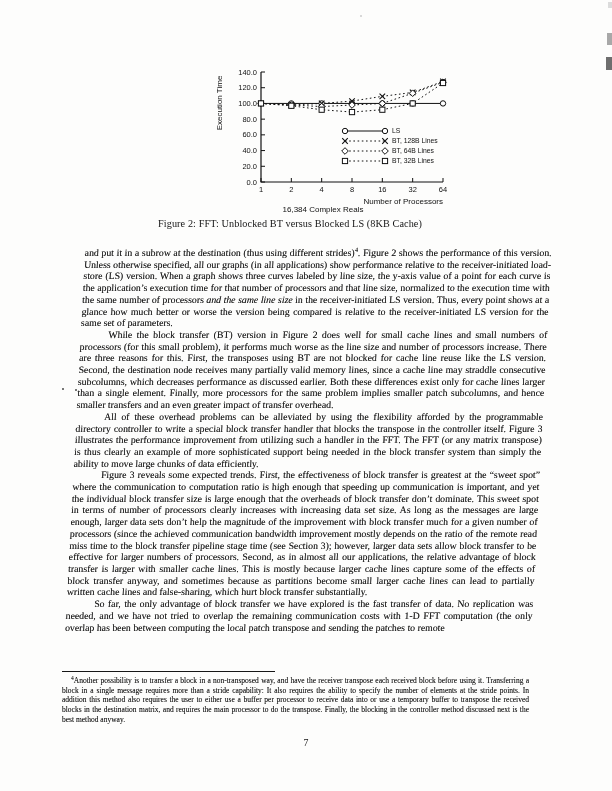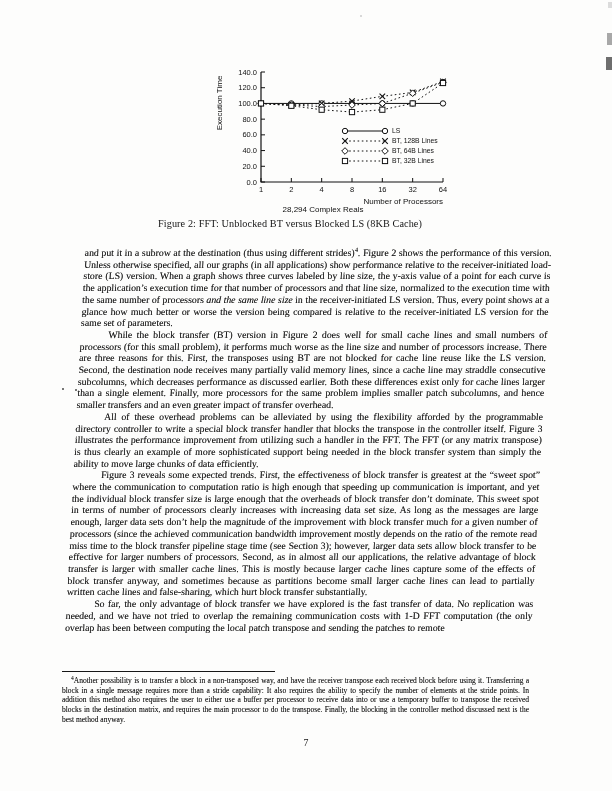--- a/index.html
+++ b/index.html
@@ -127,21 +127,21 @@
         <path d="M147,85.7L150.3,89L147,92.3L143.7,89Z" fill="#fff" stroke="#111" stroke-width="1"></path>
         <path d="M187,85.7L190.3,89L187,92.3L183.7,89Z" fill="#fff" stroke="#111" stroke-width="1"></path>
         <text x="194" y="91.4" text-anchor="start" font-size="6.8" fill="#111" font-family="&quot;Liberation Sans&quot;,&quot;DejaVu Sans&quot;,sans-serif">BT, 64B Lines</text>
         <line x1="147" y1="99" x2="187" y2="99" stroke="#111" stroke-width="1" stroke-dasharray="1.6,2.6"></line>
         <rect x="144.4" y="96.4" width="5.2" height="5.2" fill="#fff" stroke="#111" stroke-width="1"></rect>
         <rect x="184.4" y="96.4" width="5.2" height="5.2" fill="#fff" stroke="#111" stroke-width="1"></rect>
         <text x="194" y="101.4" text-anchor="start" font-size="6.8" fill="#111" font-family="&quot;Liberation Sans&quot;,&quot;DejaVu Sans&quot;,sans-serif">BT, 32B Lines</text>
       </svg>
   </div>
 
-  <div class="subcaption">28,294 Complex Reals</div>
+  <div class="subcaption">16,384 Complex Reals</div>
 
   <div class="fig-caption">Figure 2: FFT: Unblocked BT versus Blocked LS (8KB Cache)</div>
 
   <div class="body-text">
     <p><span>and put it in a subrow at the destination (thus using different strides)</span><sup class="fnref">4</sup><span>. Figure 2 shows the performance of this version. Unless otherwise specified, all our graphs (in all applications) show performance relative to the receiver-initiated load-store (LS) version. When a graph shows three curves labeled by line size, the y-axis value of a point for each curve is the application’s execution time for that number of processors and that line size, normalized to the execution time with the same number of processors </span><i>and the same line size</i><span> in the receiver-initiated LS version. Thus, every point shows at a glance how much better or worse the version being compared is relative to the receiver-initiated LS version for the same set of parameters.</span></p>
     <p class="ind">While the block transfer (BT) version in Figure 2 does well for small cache lines and small numbers of processors (for this small problem), it performs much worse as the line size and number of processors increase. There are three reasons for this. First, the transposes using BT are not blocked for cache line reuse like the LS version. Second, the destination node receives many partially valid memory lines, since a cache line may straddle consecutive subcolumns, which decreases performance as discussed earlier. Both these differences exist only for cache lines larger than a single element. Finally, more processors for the same problem implies smaller patch subcolumns, and hence smaller transfers and an even greater impact of transfer overhead.</p>
     <p class="ind">All of these overhead problems can be alleviated by using the flexibility afforded by the programmable directory controller to write a special block transfer handler that blocks the transpose in the controller itself. Figure 3 illustrates the performance improvement from utilizing such a handler in the FFT. The FFT (or any matrix transpose) is thus clearly an example of more sophisticated support being needed in the block transfer system than simply the ability to move large chunks of data efficiently.</p>
     <p class="ind">Figure 3 reveals some expected trends. First, the effectiveness of block transfer is greatest at the “sweet spot” where the communication to computation ratio is high enough that speeding up communication is important, and yet the individual block transfer size is large enough that the overheads of block transfer don’t dominate. This sweet spot in terms of number of processors clearly increases with increasing data set size. As long as the messages are large enough, larger data sets don’t help the magnitude of the improvement with block transfer much for a given number of processors (since the achieved communication bandwidth improvement mostly depends on the ratio of the remote read miss time to the block transfer pipeline stage time (see Section 3); however, larger data sets allow block transfer to be effective for larger numbers of processors. Second, as in almost all our applications, the relative advantage of block transfer is larger with smaller cache lines. This is mostly because larger cache lines capture some of the effects of block transfer anyway, and sometimes because as partitions become small larger cache lines can lead to partially written cache lines and false-sharing, which hurt block transfer substantially.</p>
     <p class="ind">So far, the only advantage of block transfer we have explored is the fast transfer of data. No replication was needed, and we have not tried to overlap the remaining communication costs with 1-D FFT computation (the only overlap has been between computing the local patch transpose and sending the patches to remote</p>
   </div>

